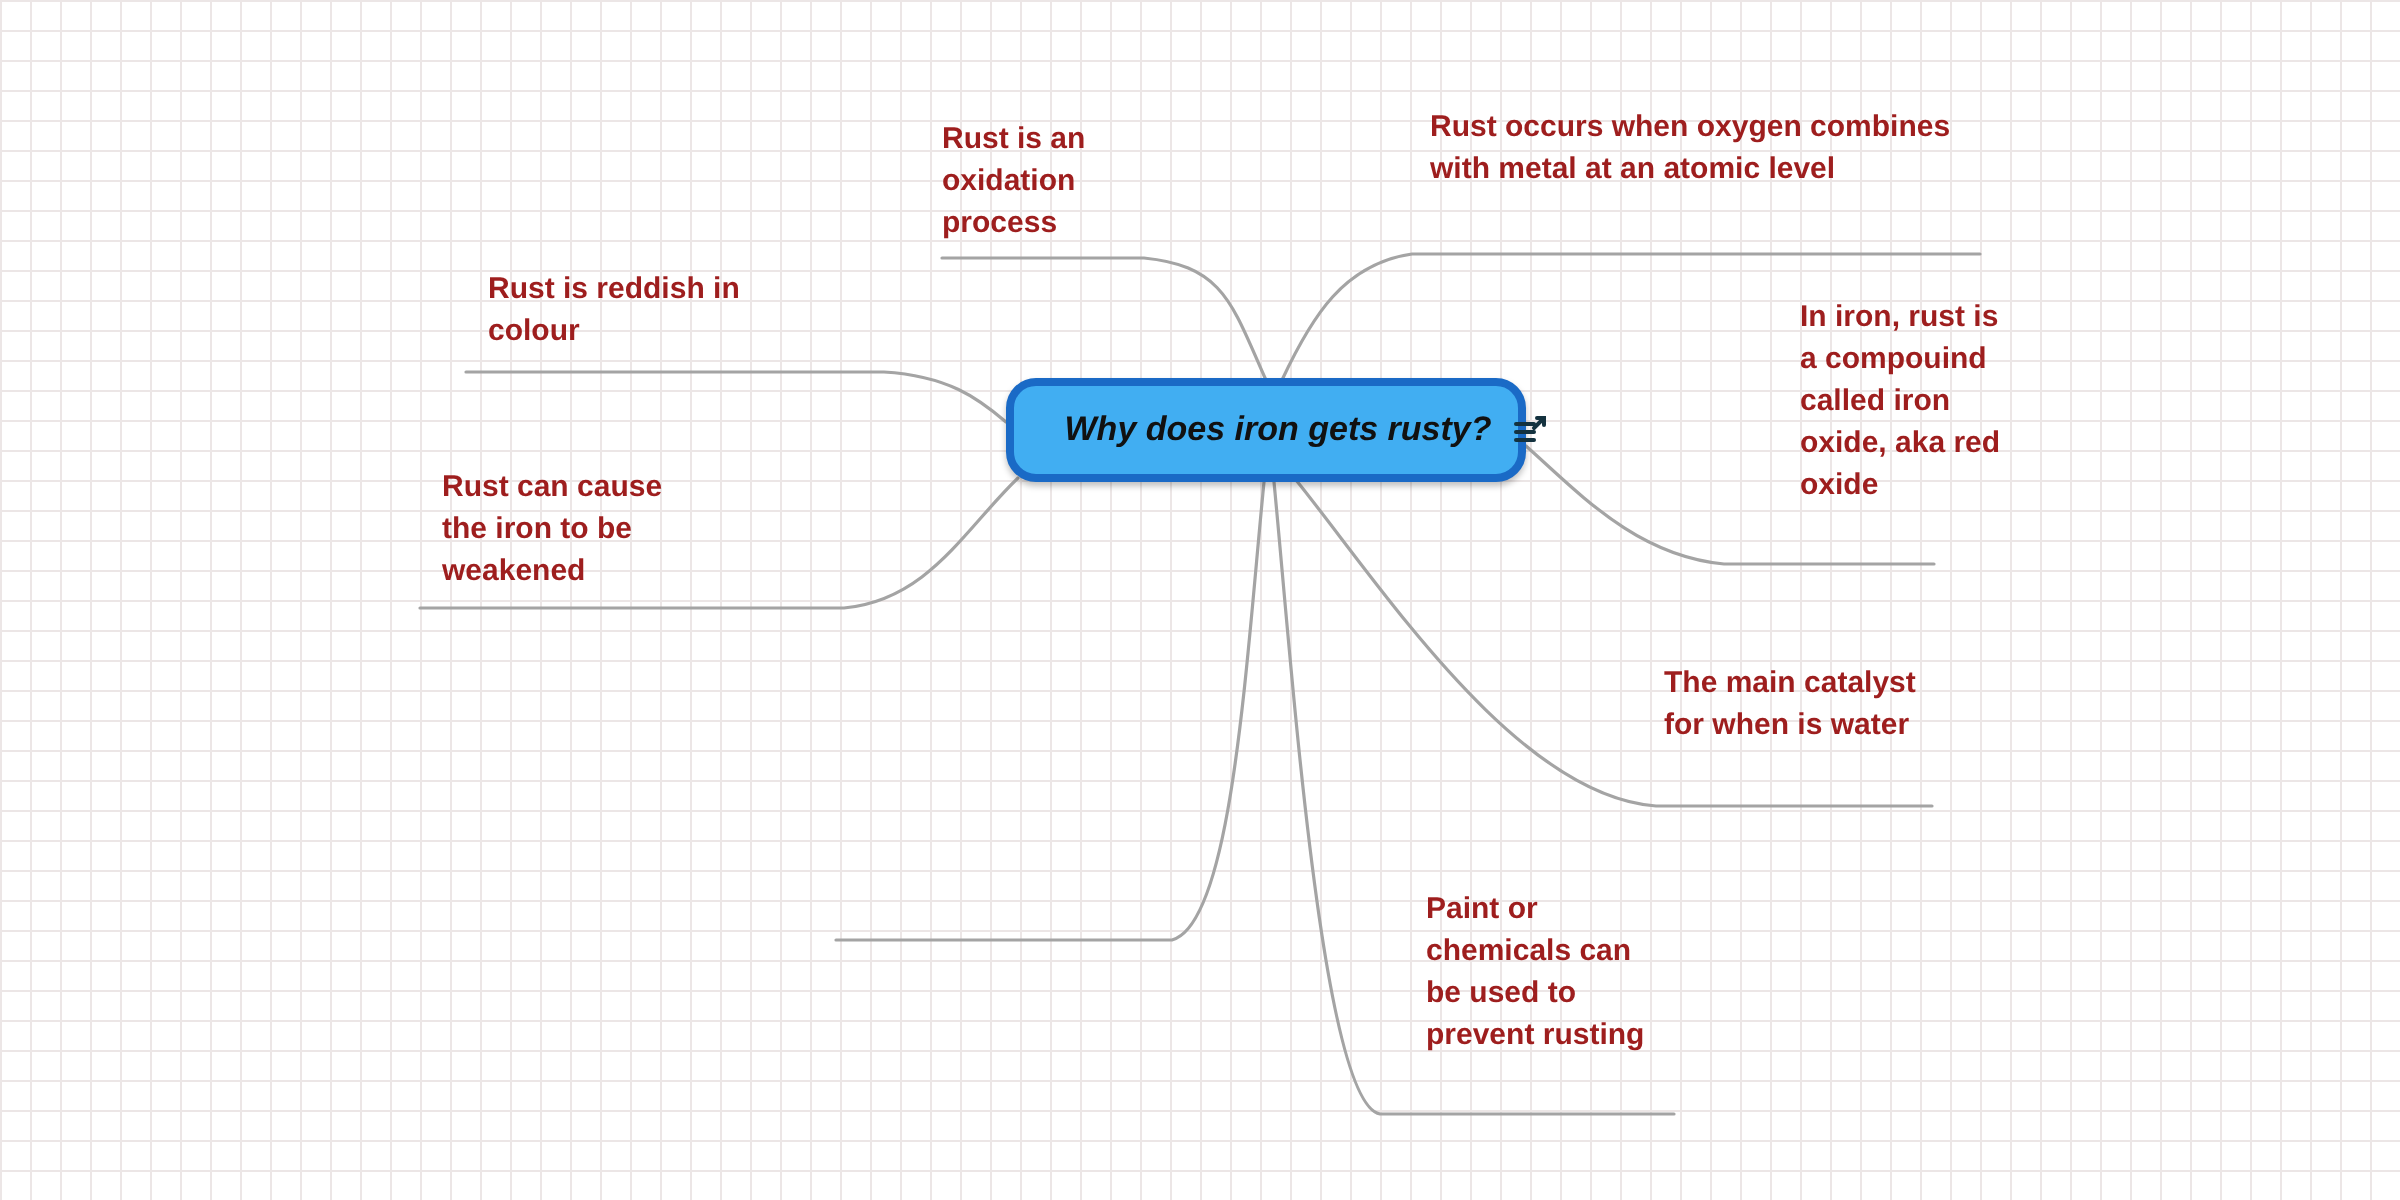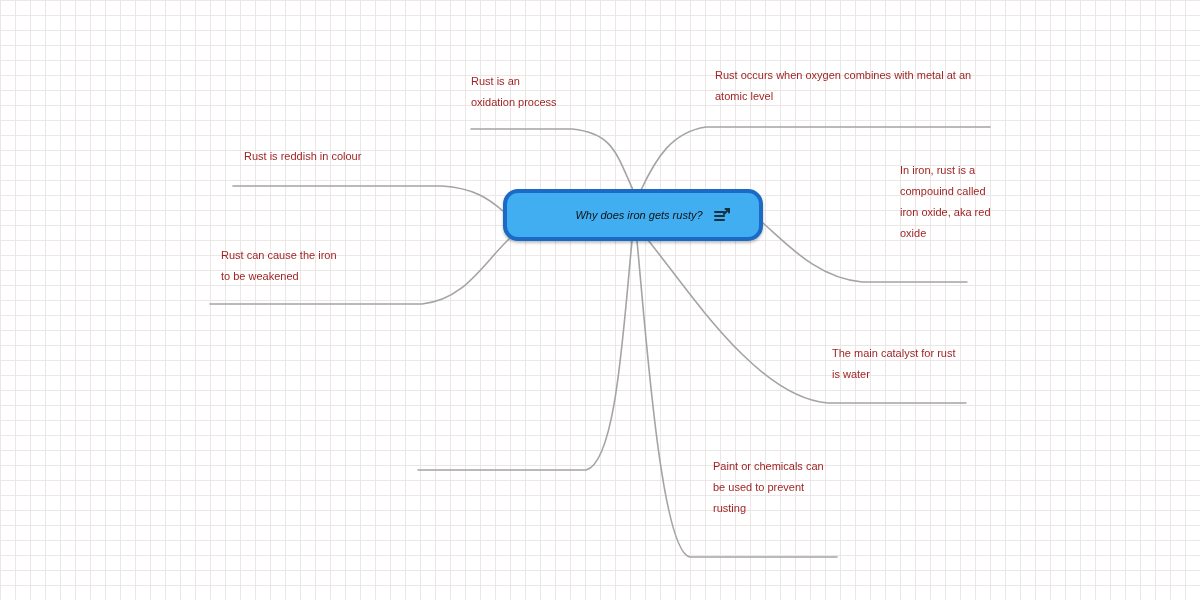--- a/index.html
+++ b/index.html
@@ -26,46 +26,45 @@
   }
   .connectors path {
     fill: none;
     stroke: #a4a4a4;
     stroke-width: 1.6;
     stroke-linecap: round;
   }
   .branch-label {
     position: absolute;
     color: #9e1e1e;
-    font-weight: normal;
-    font-size: 11px;
+    font-weight: bold;
+    font-size: 15px;
     line-height: 21px;
     cursor: pointer;
-    margin-top: 12px;
   }
   .central-node {
     position: absolute;
     left: 503px;
     top: 189px;
     width: 260px;
     height: 52px;
     background: #41aef2;
     border: 4px solid #1a6ac6;
     border-radius: 15px;
     box-shadow: 0 2px 3px rgba(0,0,0,0.25);
     display: flex;
     align-items: center;
     justify-content: center;
     gap: 10px;
     cursor: pointer;
   }
   .central-node .node-label {
     font-style: italic;
-    font-weight: normal;
-    font-size: 11px;
+    font-weight: bold;
+    font-size: 17px;
     color: #111111;
     white-space: nowrap;
     margin-left: 40px;
   }
   .node-icon {
     display: inline-flex;
     align-items: center;
     justify-content: center;
     width: 18px;
     height: 16px;
@@ -91,21 +90,21 @@
   <div class="branch-label" style="left:471px; top:59px; width:92px;">Rust is an oxidation process</div>
 
   <div class="branch-label" style="left:715px; top:53px; width:262px;">Rust occurs when oxygen combines with metal at an atomic level</div>
 
   <div class="branch-label" style="left:244px; top:134px; width:136px;">Rust is reddish in colour</div>
 
   <div class="branch-label" style="left:900px; top:148px; width:102px;">In iron, rust is a compouind called iron oxide, aka red oxide</div>
 
   <div class="branch-label" style="left:221px; top:233px; width:120px;">Rust can cause the iron to be weakened</div>
 
-  <div class="branch-label" style="left:832px; top:331px; width:126px;">The main catalyst for rust is water</div>
+  <div class="branch-label" style="left:832px; top:331px; width:126px;">The main catalyst for when is water</div>
 
 
   <div class="branch-label" style="left:713px; top:444px; width:112px;">Paint or chemicals can be used to prevent rusting</div>
 
   <div class="central-node">
     <span class="node-label">Why does iron gets rusty?</span>
     <span class="node-icon">
       <svg width="18" height="16" viewBox="0 0 18 16">
         <g stroke="#14323f" stroke-width="2" stroke-linecap="round" fill="none">
           <line x1="2" y1="5" x2="11" y2="5"></line>

